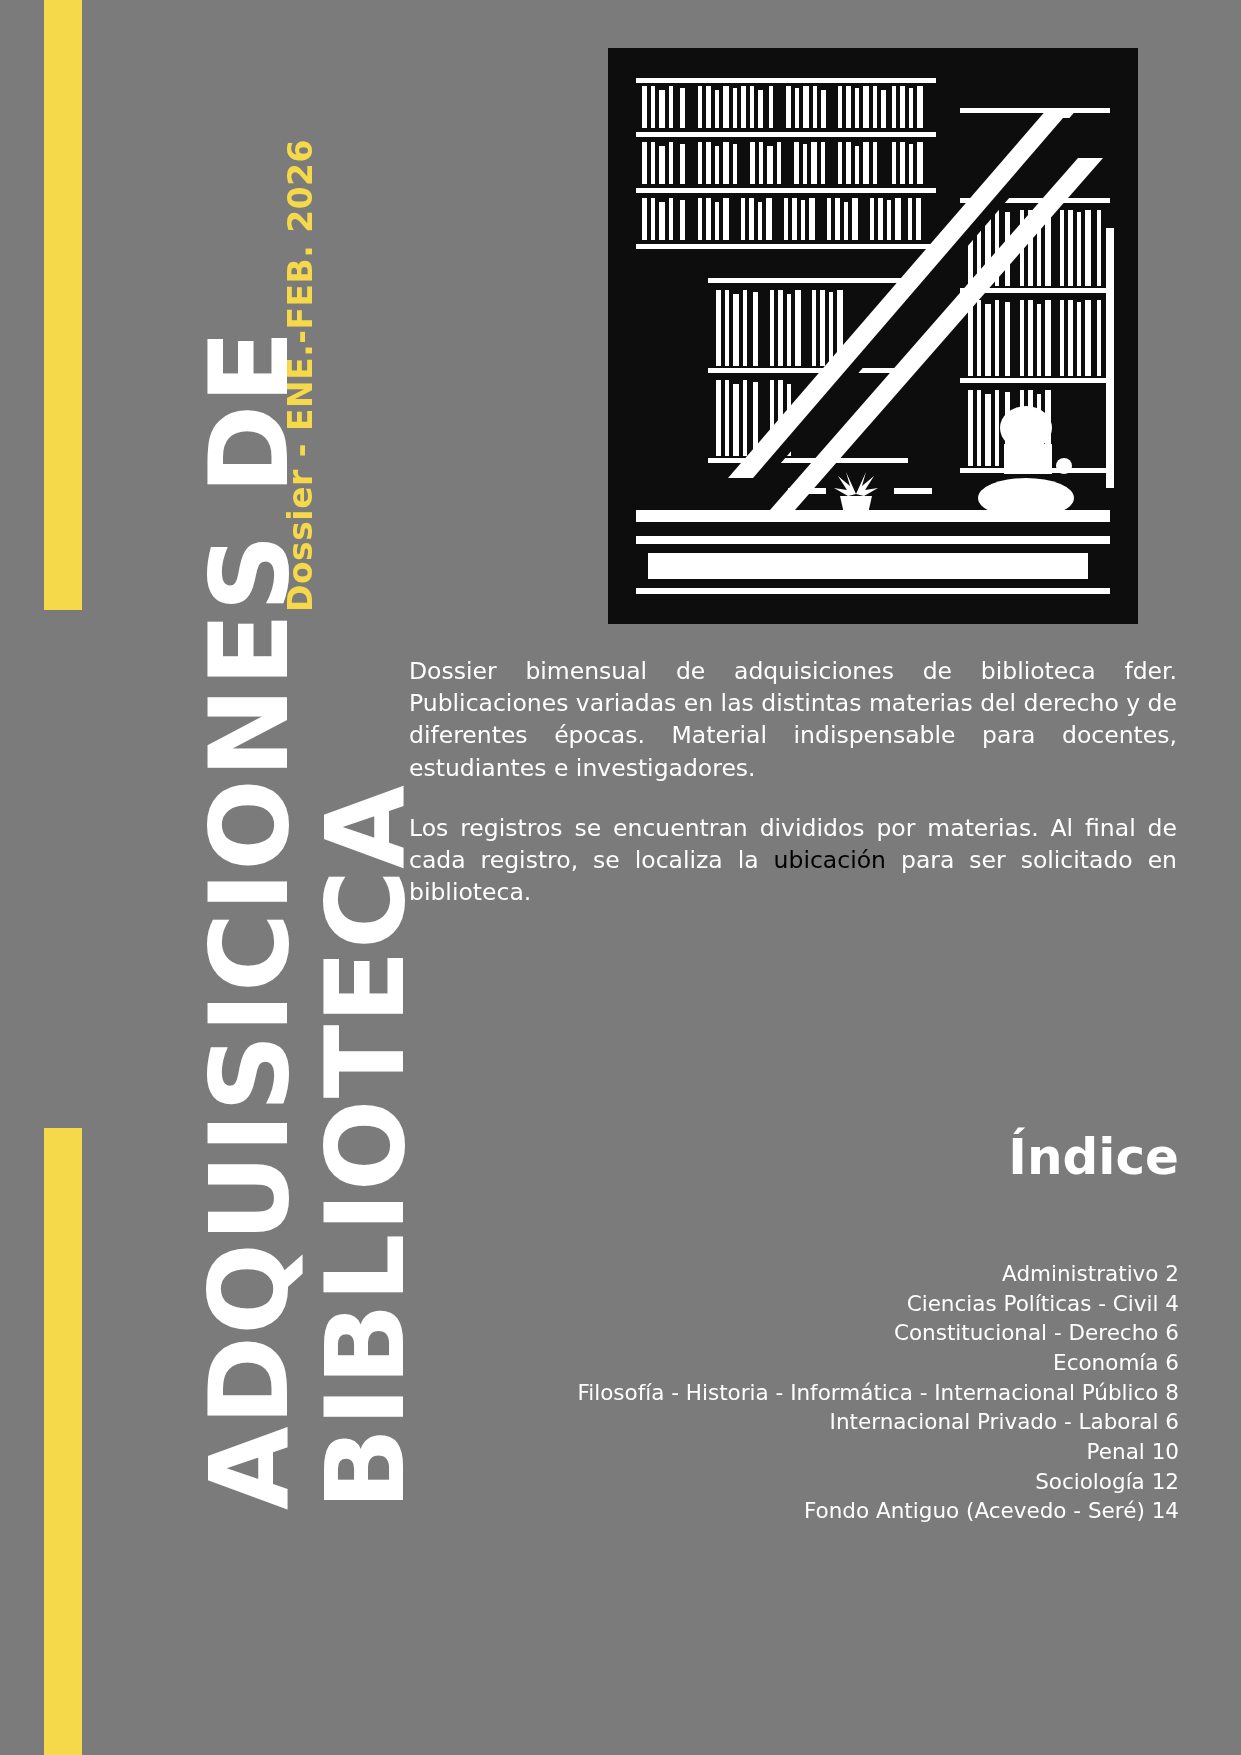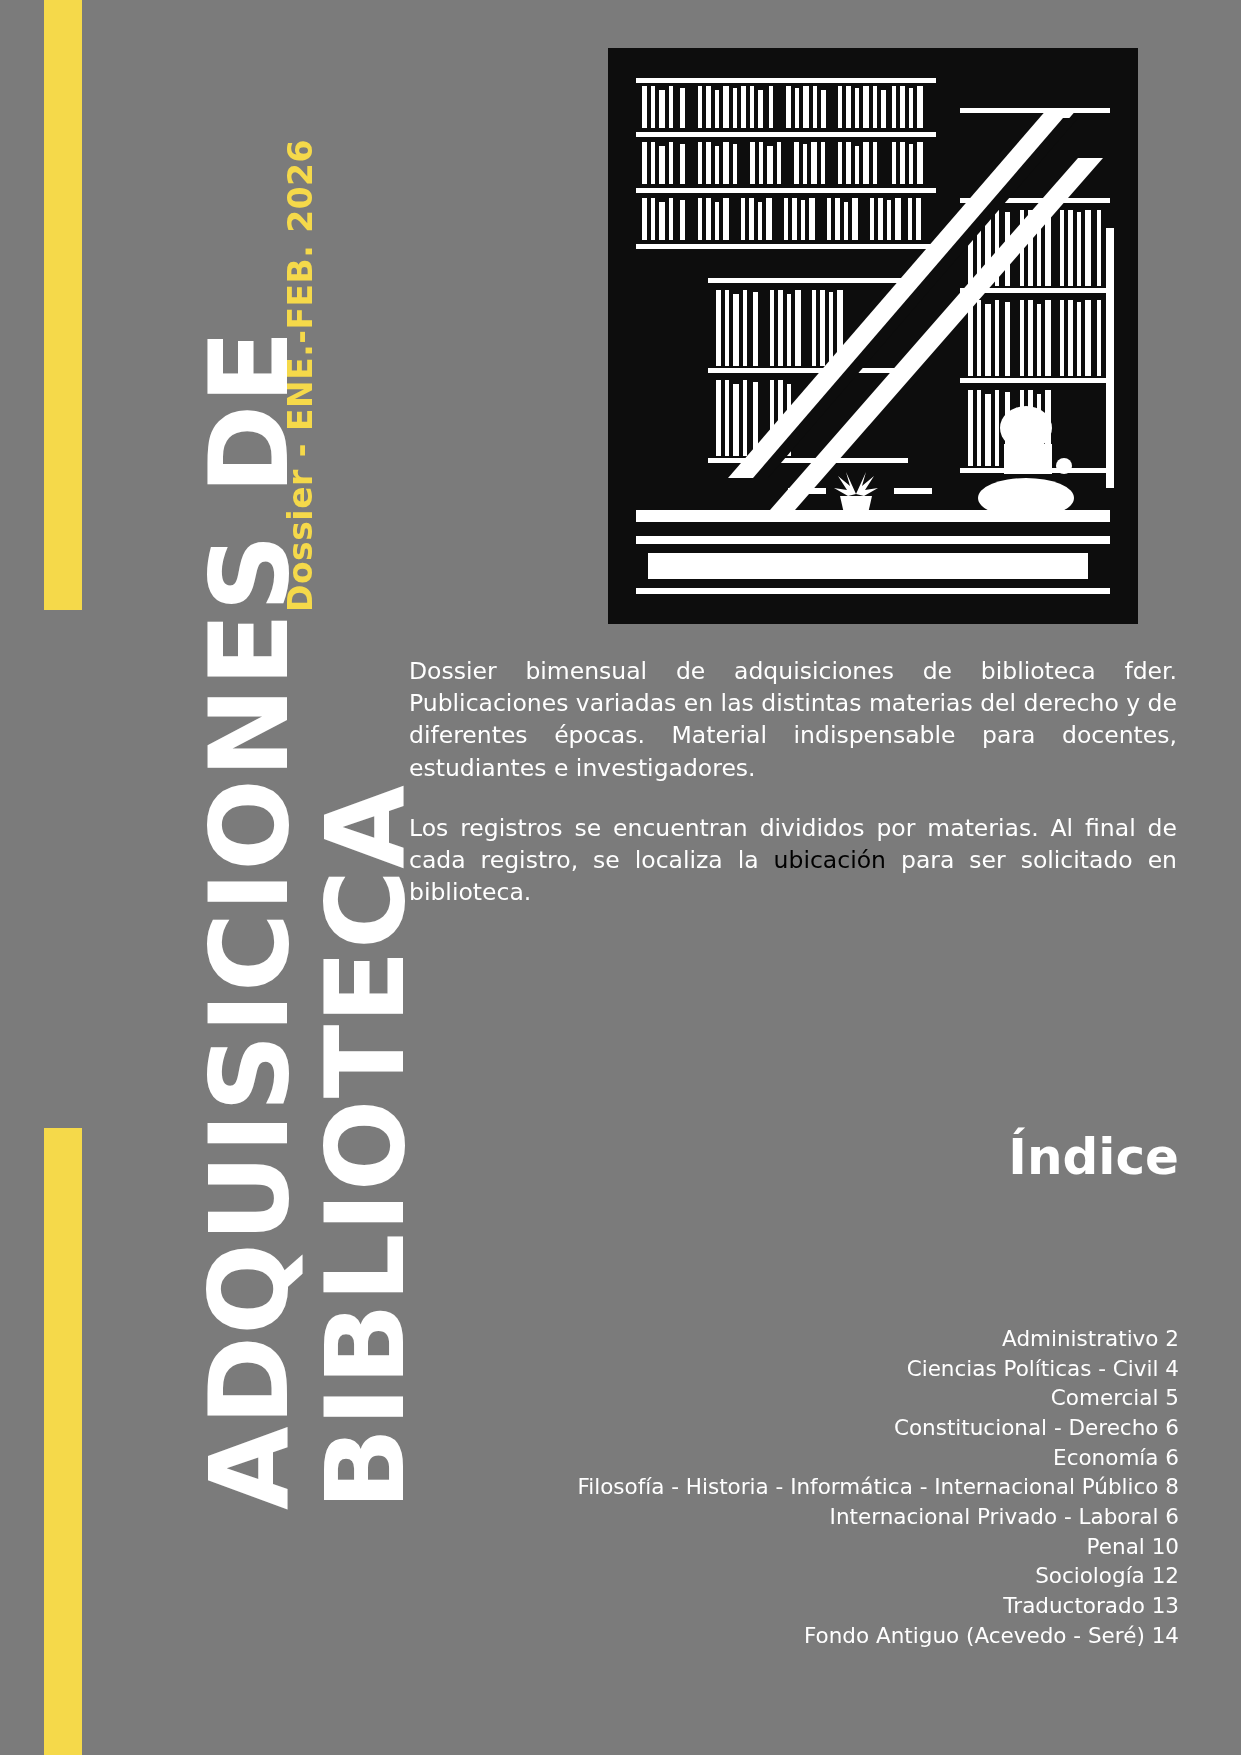--- a/index.html
+++ b/index.html
@@ -101,21 +101,21 @@
     right: 62px;
     top: 1128px;
     color: #ffffff;
     font-size: 50px;
     font-weight: 700;
     text-align: center;
   }
   .indice-list {
     position: absolute;
     right: 62px;
-    top: 1324px;
+    top: 1259px;
     width: 900px;
     text-align: right;
     color: #ffffff;
     font-size: 21.5px;
     line-height: 1.38;
   }
   .indice-list div { white-space: nowrap; }
 </style>
 </head>
 <body>
@@ -349,22 +349,20 @@
 
 <div class="body-text">
   <p>Dossier bimensual de adquisiciones de biblioteca fder. Publicaciones variadas en las distintas materias del derecho y de diferentes épocas. Material indispensable para docentes, estudiantes e investigadores.</p>
   <p><span>Los registros se encuentran divididos por materias. Al final de cada registro, se localiza  la </span><span class="hl">ubicación</span><span> para ser solicitado en biblioteca.</span></p>
 </div>
 
 <div class="indice-title">Índice</div>
 <div class="indice-list">
   <div>Administrativo 2</div>
   <div>Ciencias Políticas - Civil  4</div>
-  <div>Comercial 5</div>
   <div>Constitucional - Derecho 6</div>
   <div>Economía  6</div>
   <div>Filosofía - Historia - Informática - Internacional Público  8</div>
   <div>Internacional Privado - Laboral  6</div>
   <div>Penal 10</div>
   <div>Sociología 12</div>
-  <div>Traductorado 13</div>
   <div>Fondo Antiguo (Acevedo -  Seré) 14</div>
 </div>
 
 </body></html>

